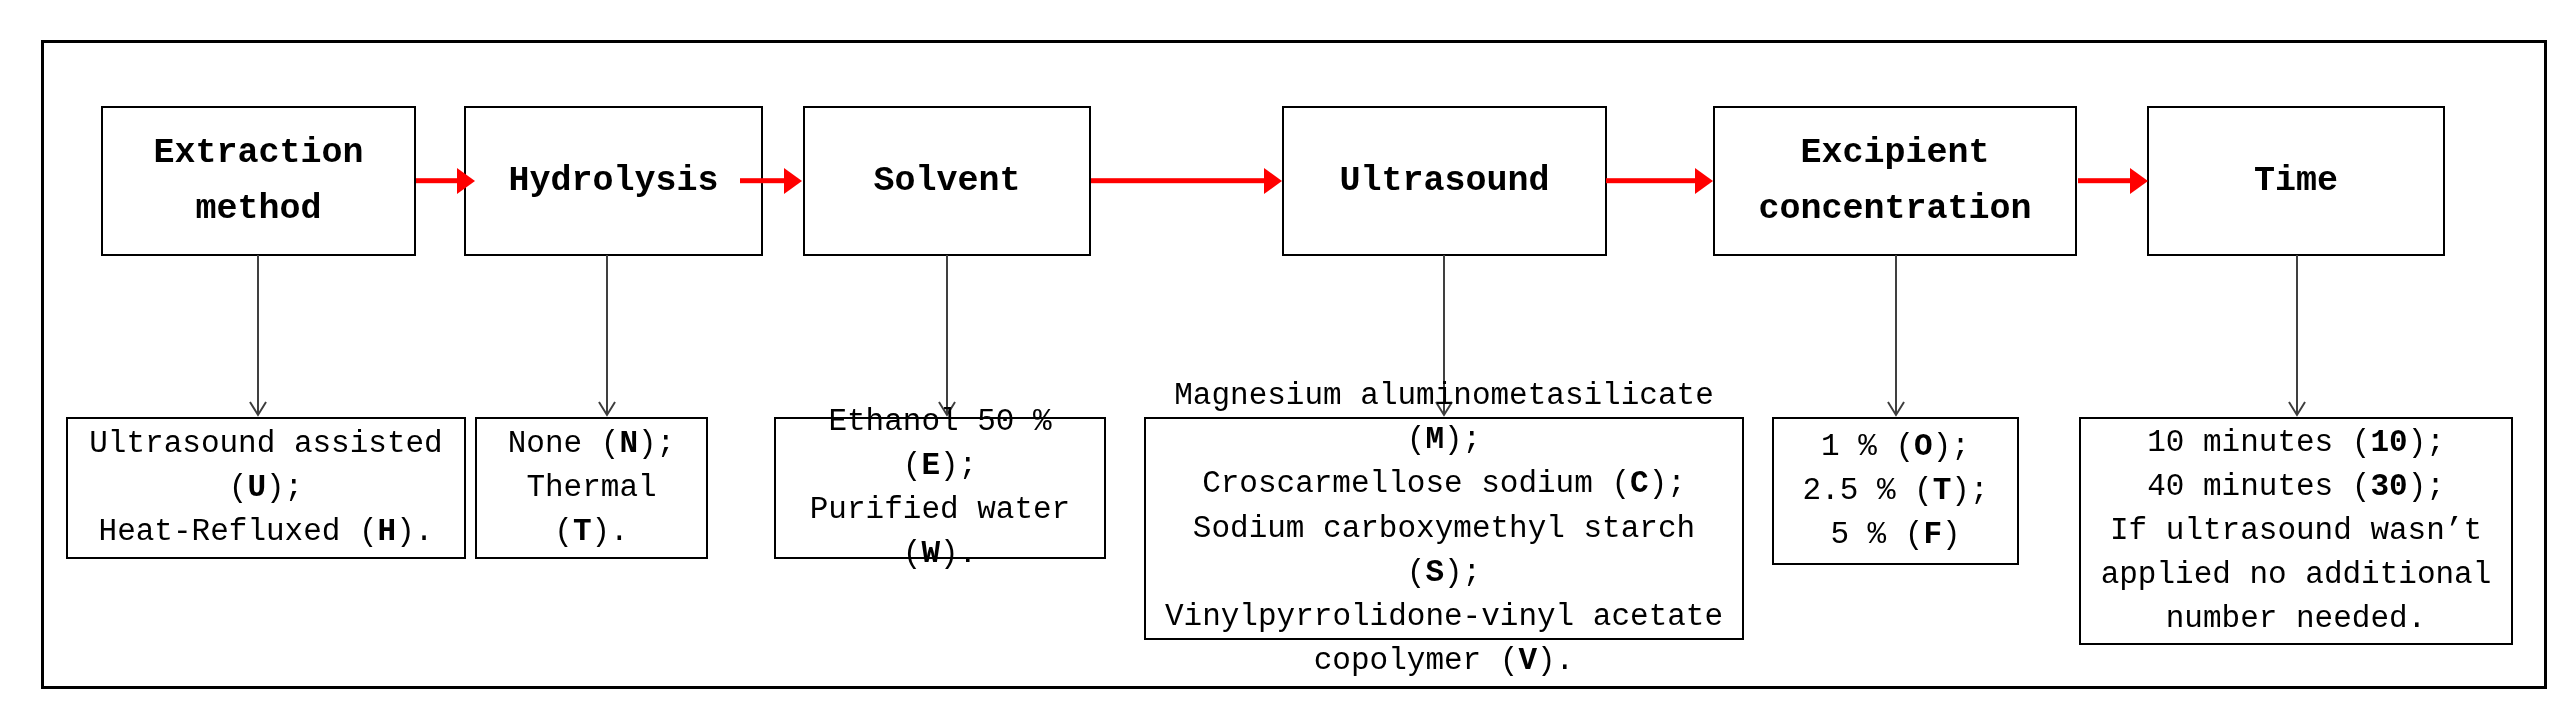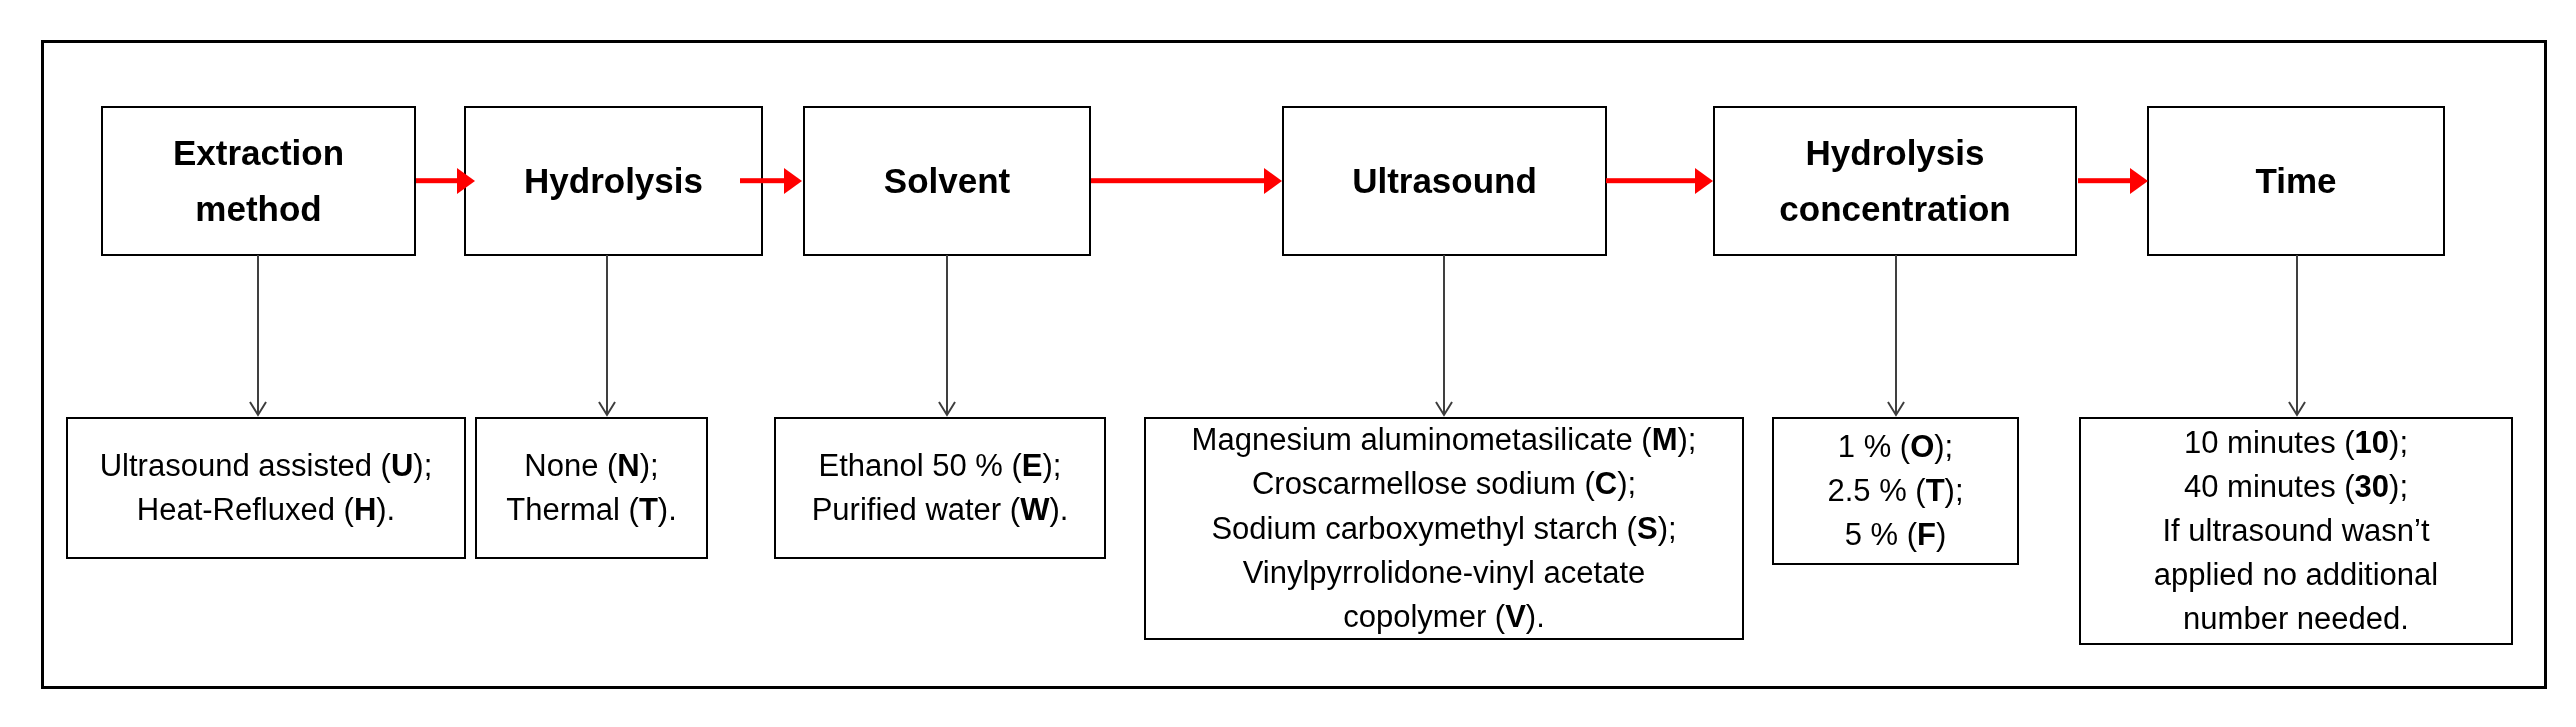--- a/index.html
+++ b/index.html
@@ -3,21 +3,21 @@
 <meta charset="utf-8">
 <style>
   :root{
     --bg:#ffffff; --ink:#000000; --border:#000000;
     --red:#ff0000; --conn:#3d3d3d;
   }
   html,body{margin:0;padding:0;background:#fff;}
   .canvas{
     position:relative; width:2576px; height:727px;
     background:var(--bg); overflow:hidden;
-    font-family:Liberation Sans, sans-serif;
+    font-family:Liberation Mono, monospace;
     color:var(--ink);
   }
   .outer{
     position:absolute; left:41px; top:40px; width:2506px; height:649px;
     border:3.1px solid var(--border); box-sizing:border-box;
   }
   .box{
     position:absolute; box-sizing:border-box;
     border:2.5px solid var(--border); background:var(--bg);
     display:flex; align-items:center; justify-content:center;
@@ -63,21 +63,21 @@
   <div class="box top" style="left:464px;width:299px">
     <div class="title">Hydrolysis</div>
   </div>
   <div class="box top" style="left:803px;width:288px">
     <div class="title">Solvent</div>
   </div>
   <div class="box top" style="left:1282px;width:325px">
     <div class="title">Ultrasound</div>
   </div>
   <div class="box top" style="left:1713px;width:364px">
-    <div class="title">Hydrolysis concentration</div>
+    <div class="title">Excipient concentration</div>
   </div>
   <div class="box top" style="left:2147px;width:298px">
     <div class="title">Time</div>
   </div>
 
   <div class="rarrow" style="left:416px;width:59px">
       <i class="shaft"></i>
       <i class="head"></i>
     </div>
   <div class="rarrow" style="left:740px;width:62px">

